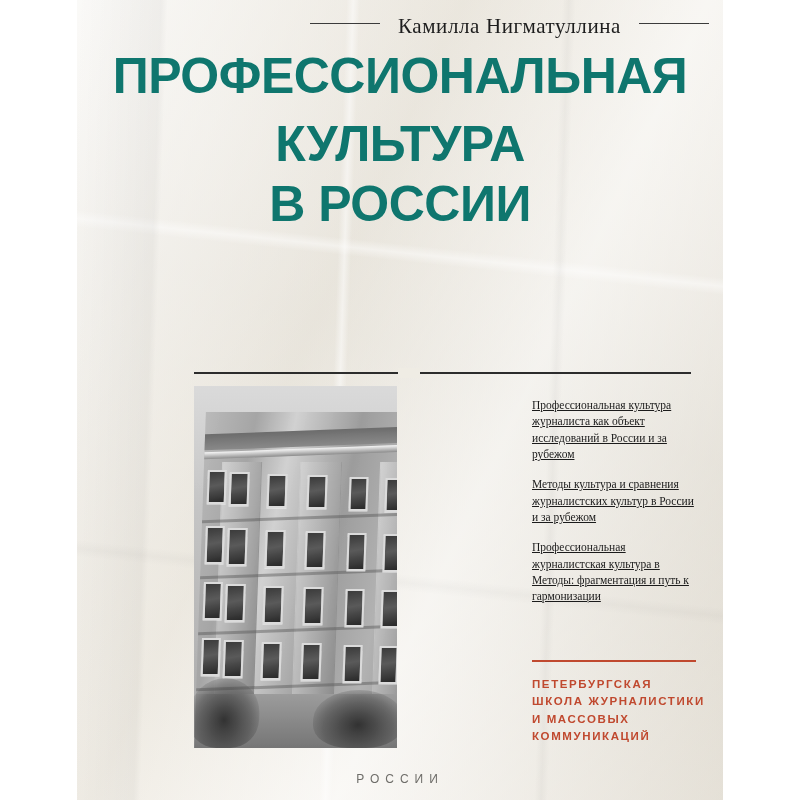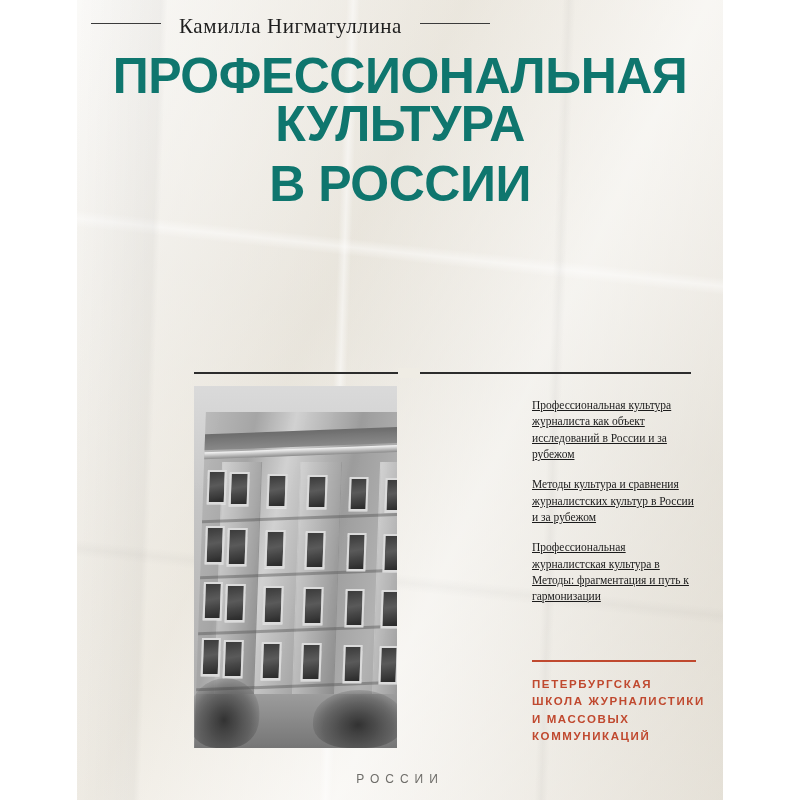--- a/index.html
+++ b/index.html
@@ -40,21 +40,21 @@
       linear-gradient(6deg, rgba(0,0,0,0.00) 0%, rgba(0,0,0,0.00) 28%, rgba(0,0,0,0.022) 29%, rgba(0,0,0,0.00) 30%, rgba(0,0,0,0.00) 66%, rgba(255,255,255,0.45) 67%, rgba(0,0,0,0.00) 68%);
     pointer-events: none;
   }
 
   
   .author-wrap {
     position: absolute;
     top: 14px;
     left: 0;
     right: 0;
-    text-align: left;
+    text-align: right;
   }
   .author-rule {
     width: 70px;
     height: 1px;
     background: #3b3b3b;
     display: inline-block;
     vertical-align: middle;
     margin: 0 14px 6px;
   }
   .author-name {
@@ -77,21 +77,21 @@
     font-family: "Liberation Sans", sans-serif;
     font-weight: bold;
     line-height: 0.96;
     letter-spacing: -0.5px;
   }
   .title-line {
     display: block;
     white-space: nowrap;
   }
   .title-line.l1 { font-size: 50px; }
-  .title-line.l2 { font-size: 50px; margin-top: 0; }
+  .title-line.l2 { font-size: 50px; margin-top: 20px; }
   .title-line.l3 { font-size: 50px; margin-top: 4px; }
   .title-line.l4 { font-size: 50px; margin-top: 12px; }
 
   
   .mid-rule {
     position: absolute;
     left: 117px;
     right: 32px;
     top: 372px;
     height: 2px;

